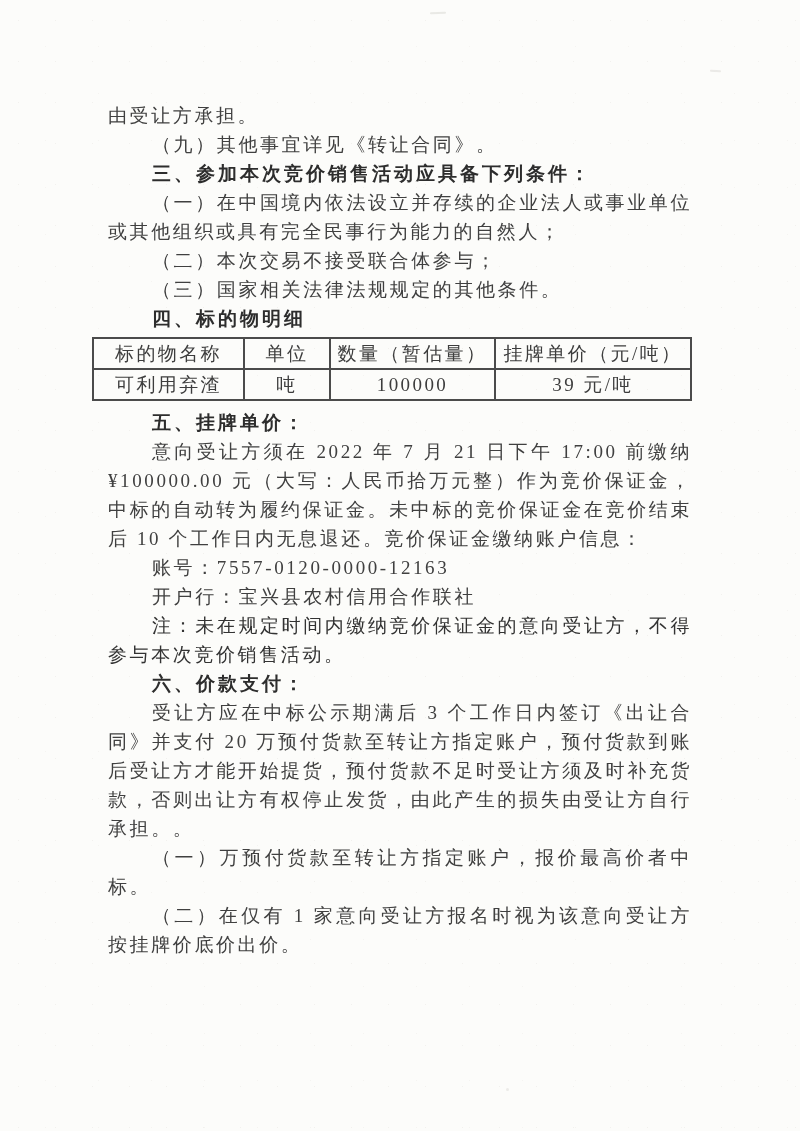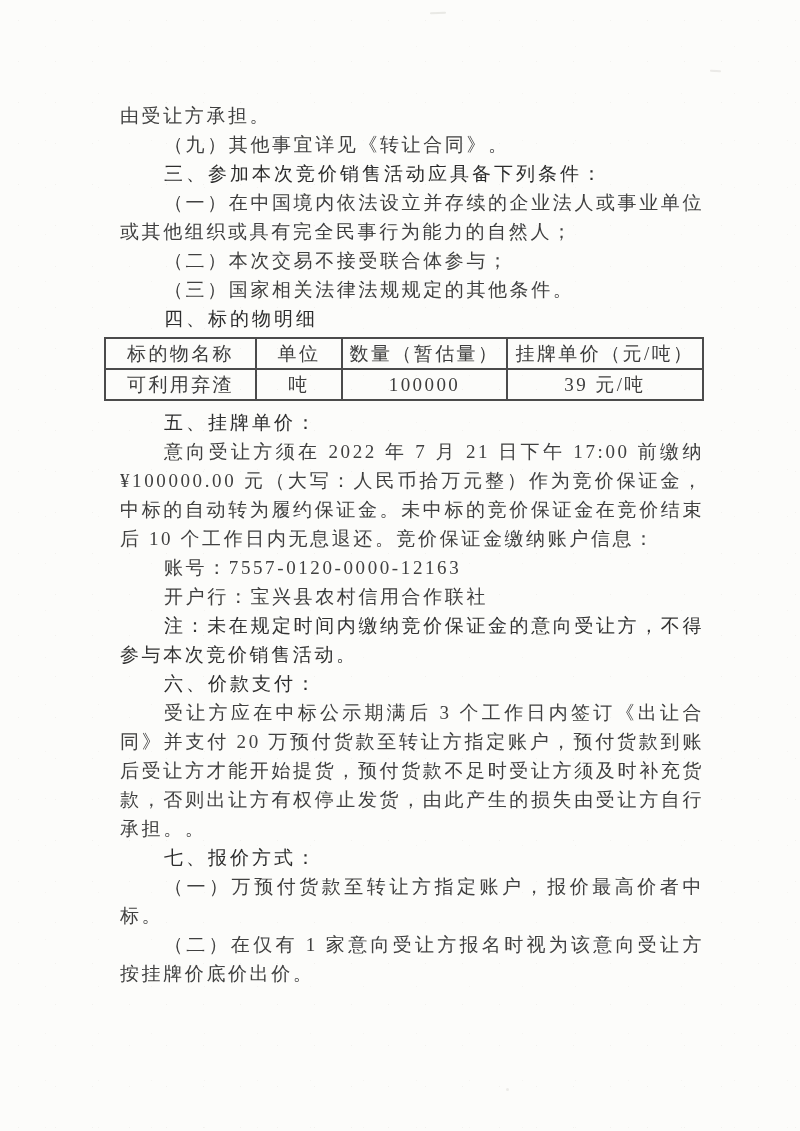--- a/index.html
+++ b/index.html
@@ -12,29 +12,29 @@
     position:relative; width:800px; height:1131px; overflow:hidden;
     background-color:#fcfcfa;
     background-image:
       radial-gradient(#f2f1ee 0.5px, transparent 0.6px),
       radial-gradient(#f5f4f1 0.5px, transparent 0.6px);
     background-size:37px 41px, 53px 47px;
     background-position:0 0, 19px 23px;
     color:#404040;
   }
   .doc {
-    position:absolute; left:120px; top:101px; width:584px;
+    position:absolute; left:108px; top:101px; width:584px;
     font-size:19px; line-height:29px; letter-spacing:2.6px;
     text-align:justify;
   }
   .doc p { margin:0; padding:0; }
   .indent { text-indent:44px; }
   .heading {
     font-family:"Liberation Sans","DejaVu Sans",sans-serif;
-    font-weight:normal; color:#2d2d2d; text-indent:44px;
+    font-weight:bold; color:#2d2d2d; text-indent:44px;
     letter-spacing:3px;
   }
   .note { font-weight:normal; color:#333333; }
   table.subject {
     border-collapse:collapse; table-layout:fixed;
     width:598px; margin:4px 0 7px -16px;
     font-size:19px; letter-spacing:2.4px; color:#3d3d3d;
   }
   table.subject td {
     border:2px solid #4b4b4b; text-align:center; vertical-align:middle;
@@ -87,17 +87,16 @@
       </tbody>
     </table>
 
     <p class="heading">五、挂牌单价：</p>
     <p class="indent">意向受让方须在 2022 年 7 月 21 日下午 17:00 前缴纳 ¥100000.00 元（大写：人民币拾万元整）作为竞价保证金，中标的自动转为履约保证金。未中标的竞价保证金在竞价结束后 10 个工作日内无息退还。竞价保证金缴纳账户信息：</p>
     <p class="indent">账号：7557-0120-0000-12163</p>
     <p class="indent">开户行：宝兴县农村信用合作联社</p>
     <p class="indent note">注：未在规定时间内缴纳竞价保证金的意向受让方，不得参与本次竞价销售活动。</p>
     <p class="heading">六、价款支付：</p>
     <p class="indent">受让方应在中标公示期满后 3 个工作日内签订《出让合同》并支付 20 万预付货款至转让方指定账户，预付货款到账后受让方才能开始提货，预付货款不足时受让方须及时补充货款，否则出让方有权停止发货，由此产生的损失由受让方自行承担。。</p>
-    <p class="heading">七、报价方式：</p>
     <p class="indent">（一）万预付货款至转让方指定账户，报价最高价者中标。</p>
     <p class="indent">（二）在仅有 1 家意向受让方报名时视为该意向受让方按挂牌价底价出价。</p>
   </div>
 </div>
 
 </body></html>

